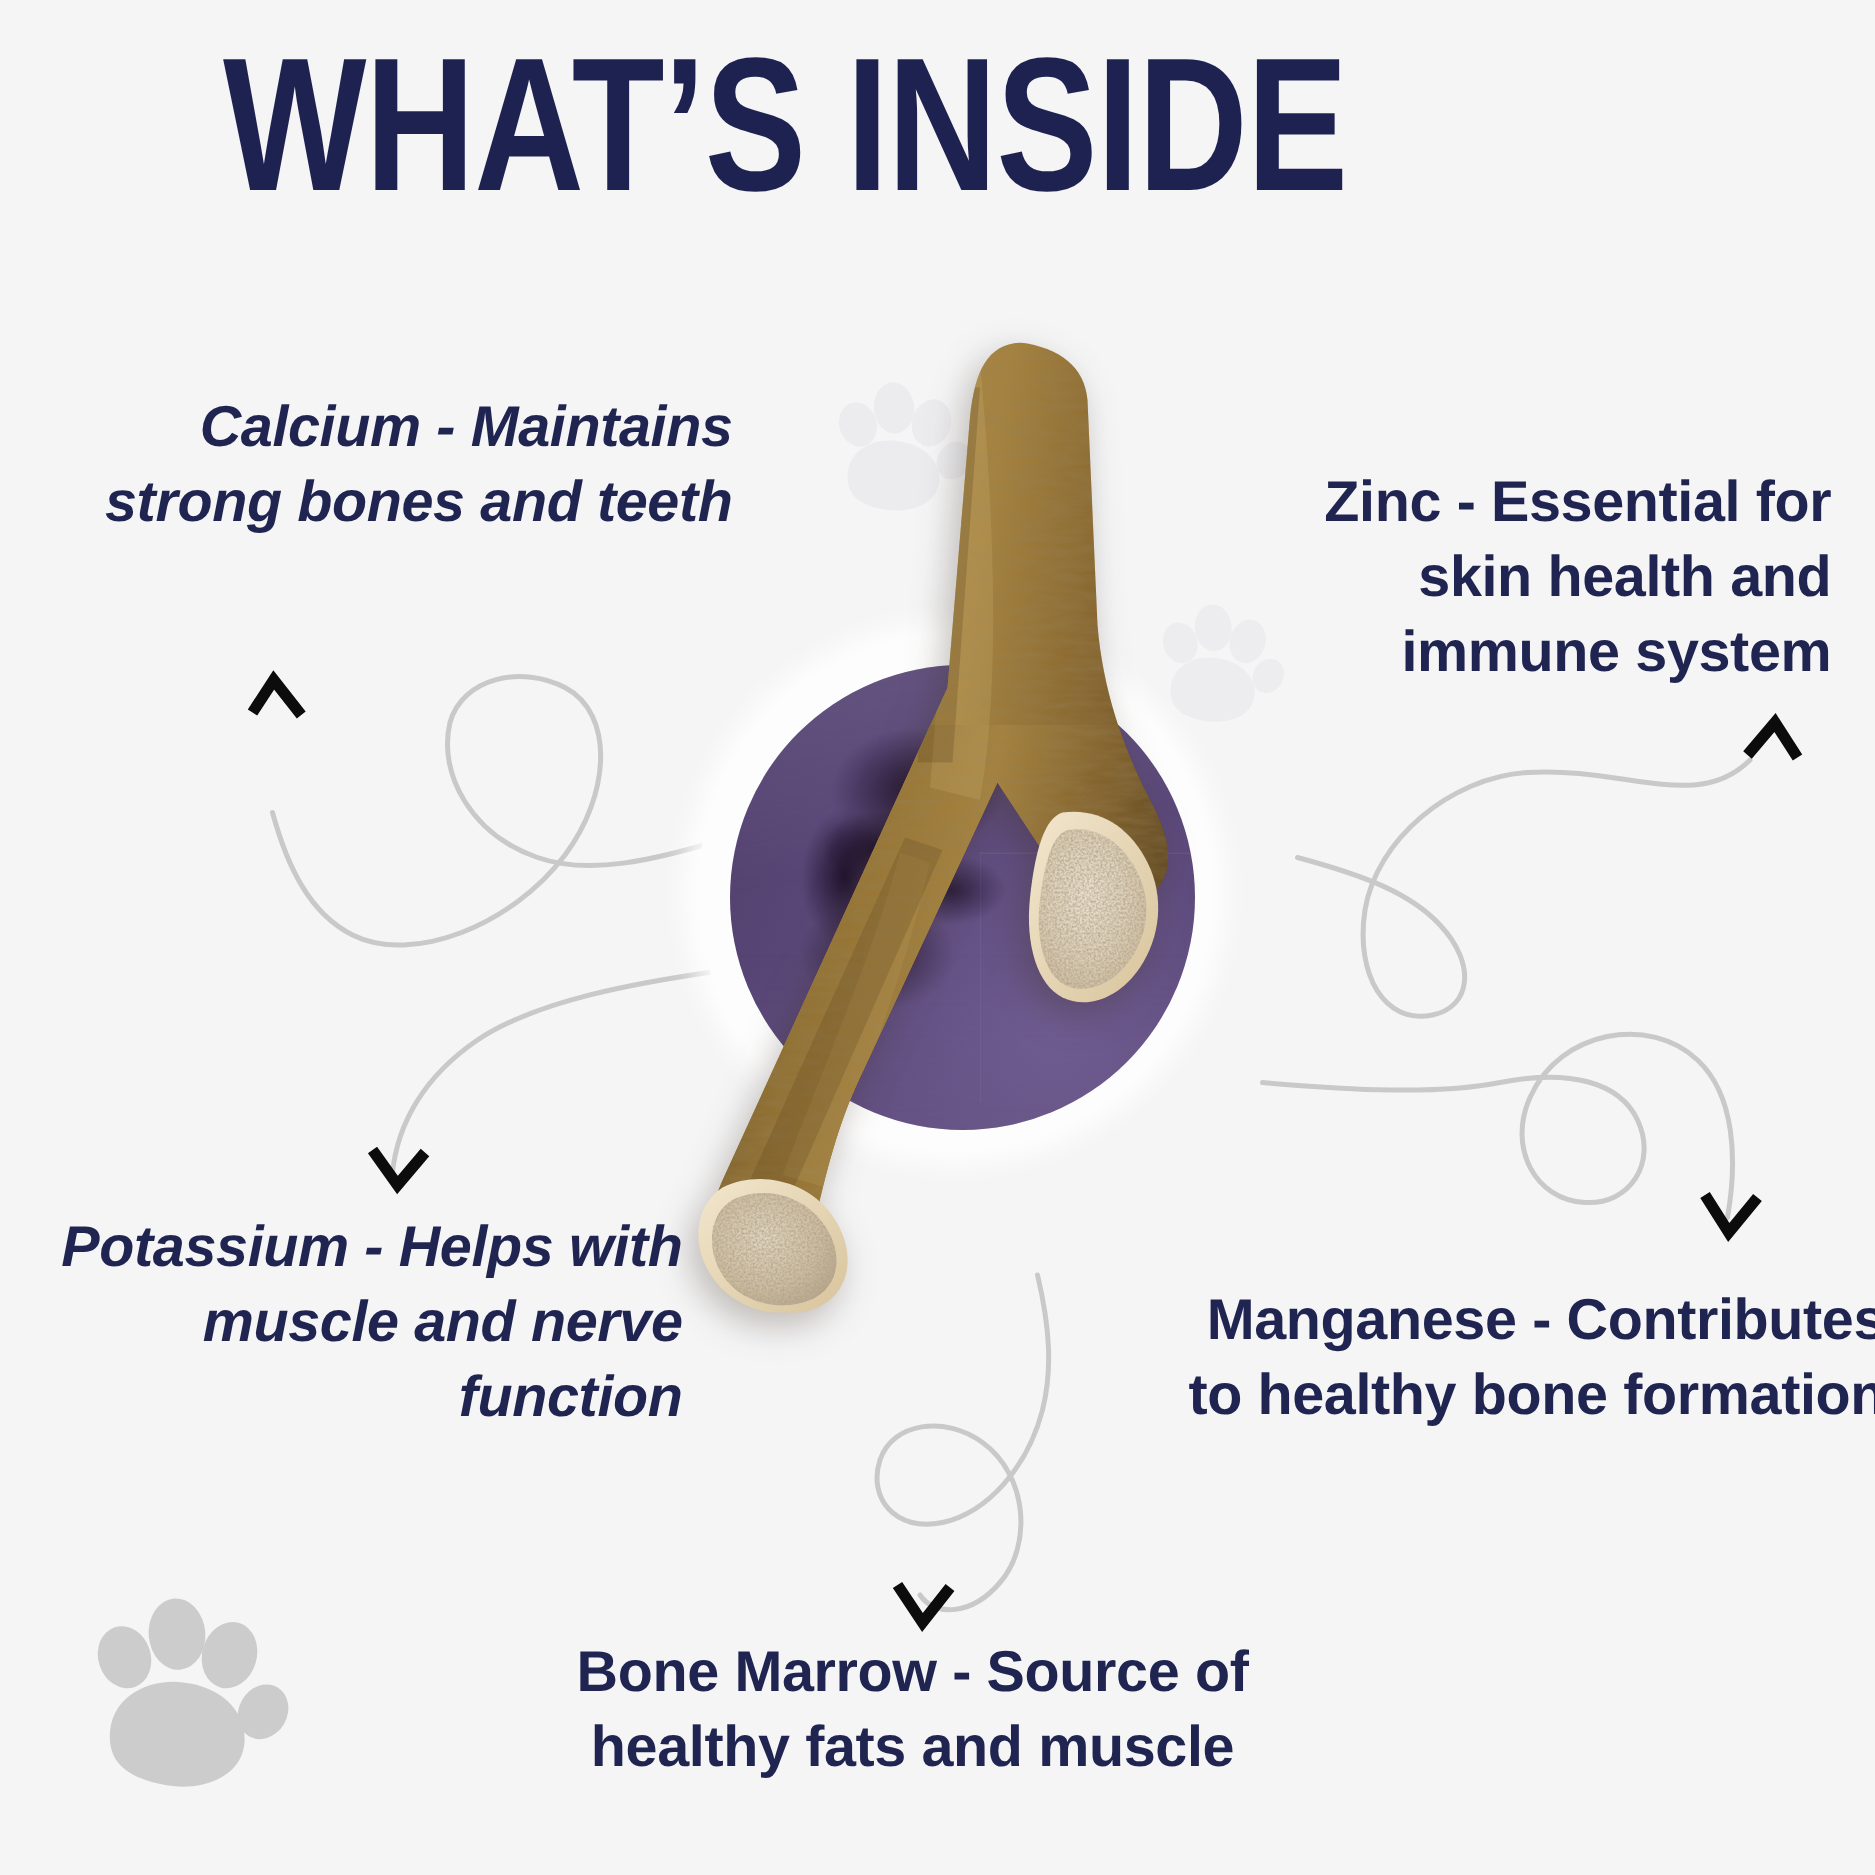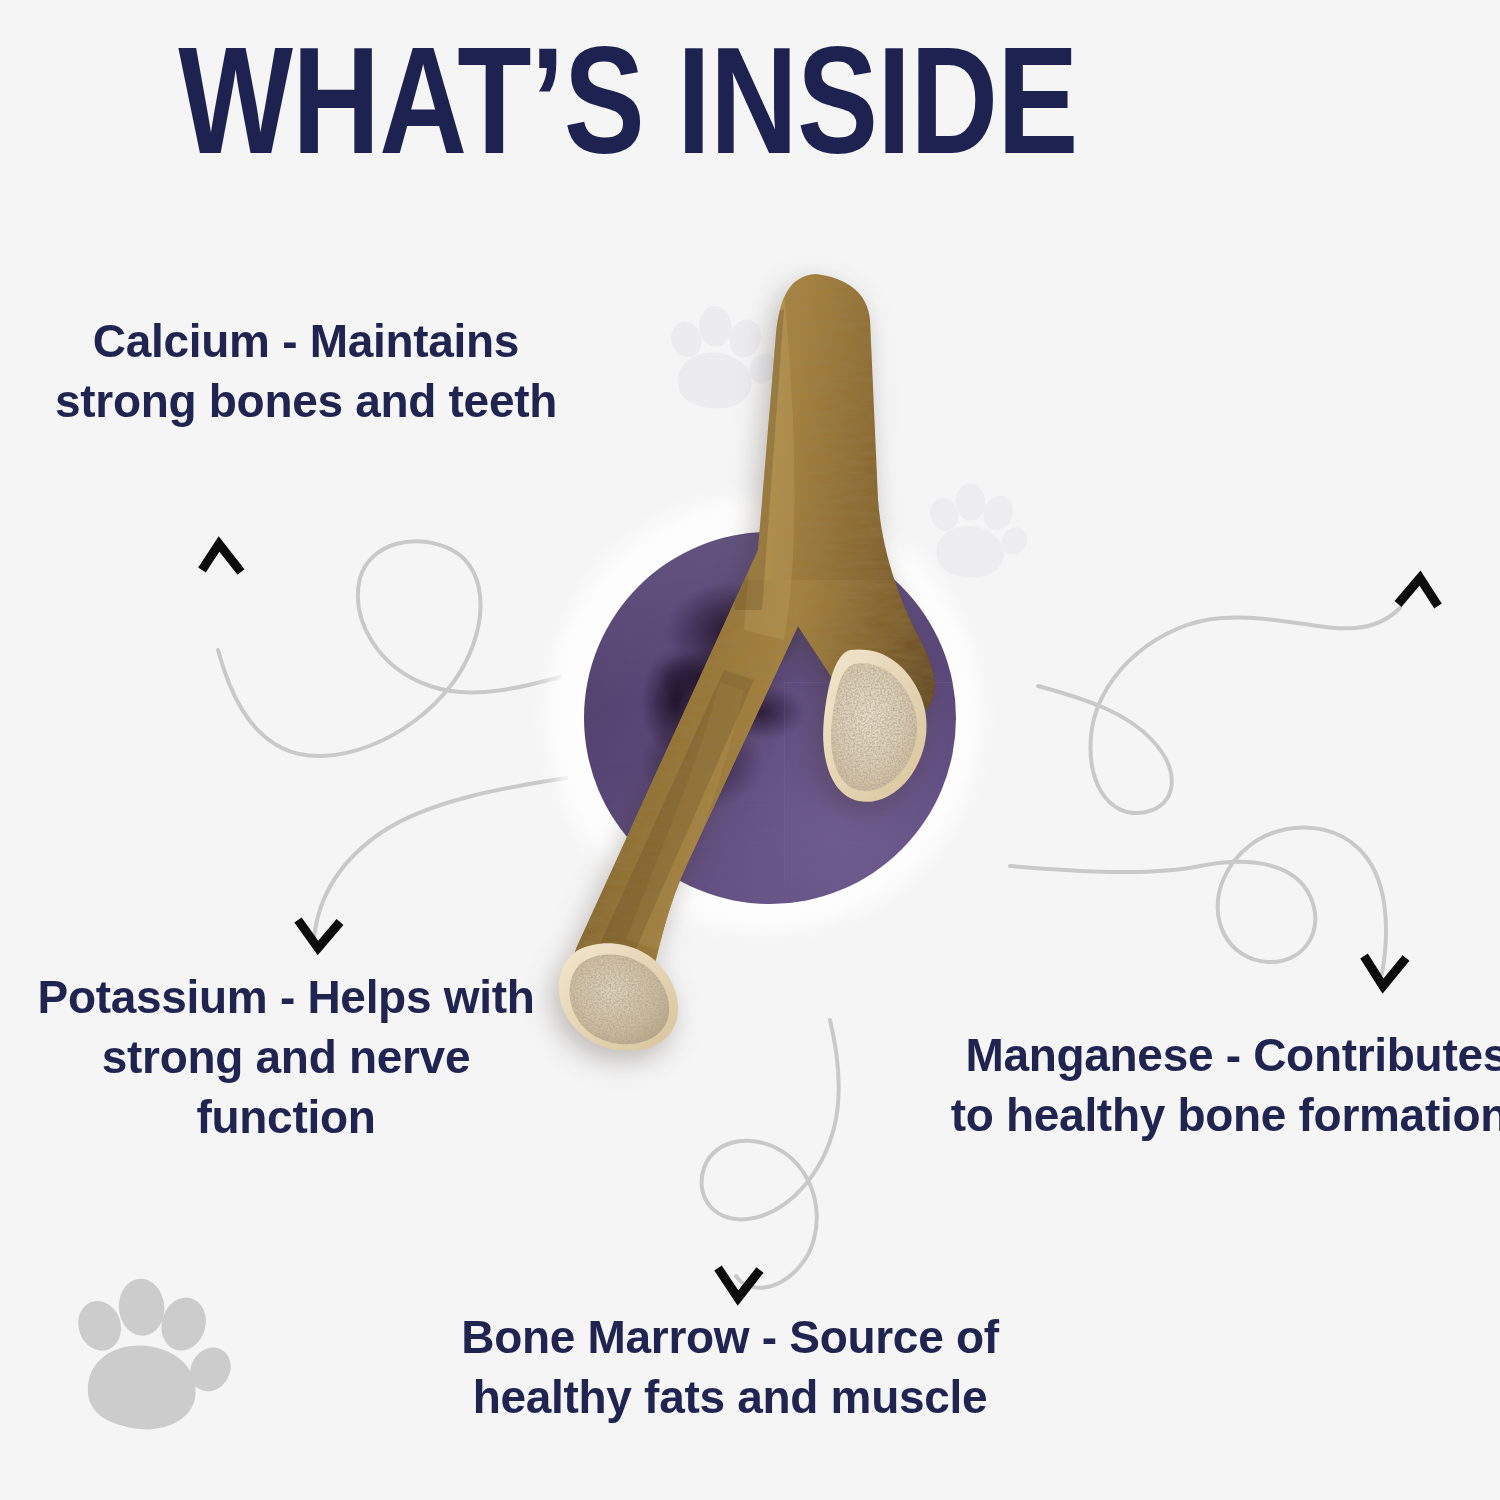--- a/index.html
+++ b/index.html
@@ -34,21 +34,21 @@
   .callout{
     position:absolute;
     color:#1f2450;
     font-family:"Liberation Sans",sans-serif;
     font-weight:bold;
     font-size:46px;
     line-height:1.30;
     letter-spacing:-0.3px;
     z-index:30;
   }
-  .callout.left{text-align:center;}
+  .callout.left{text-align:right;font-style:italic;}
   .callout.right{text-align:right;}
   .callout.center{text-align:center;}
 
   #c-calcium  {left:26px;  top:312px;  width:560px;}
   #c-zinc     {left:985px; top:372px;  width:480px;}
   #c-potassium{left:26px;  top:968px;  width:520px;}
   #c-manganese{left:936px; top:1026px; width:572px;}
   #c-marrow   {left:380px; top:1308px; width:700px;}
 
   
@@ -332,17 +332,18 @@
         <path d="M38 710
                  C62 698 94 706 110 728
                  C128 752 124 780 100 790
                  C76 800 44 792 30 770
                  C16 748 20 720 38 710 Z" filter="url(#porous)" fill="#665b4c"></path>
       </g>
     </svg>
   </div>
 
   <div class="callout left" id="c-calcium">Calcium - Maintains strong bones and teeth</div>
-  <div class="callout left" id="c-potassium">Potassium - Helps with strong and nerve function</div>
+  <div class="callout right" id="c-zinc">Zinc - Essential for skin health and immune system</div>
+  <div class="callout left" id="c-potassium">Potassium - Helps with muscle and nerve function</div>
   <div class="callout right" id="c-manganese">Manganese - Contributes to healthy bone formation</div>
   <div class="callout center" id="c-marrow">Bone Marrow - Source of healthy fats and muscle</div>
 
 </div>
 
 </body></html>

